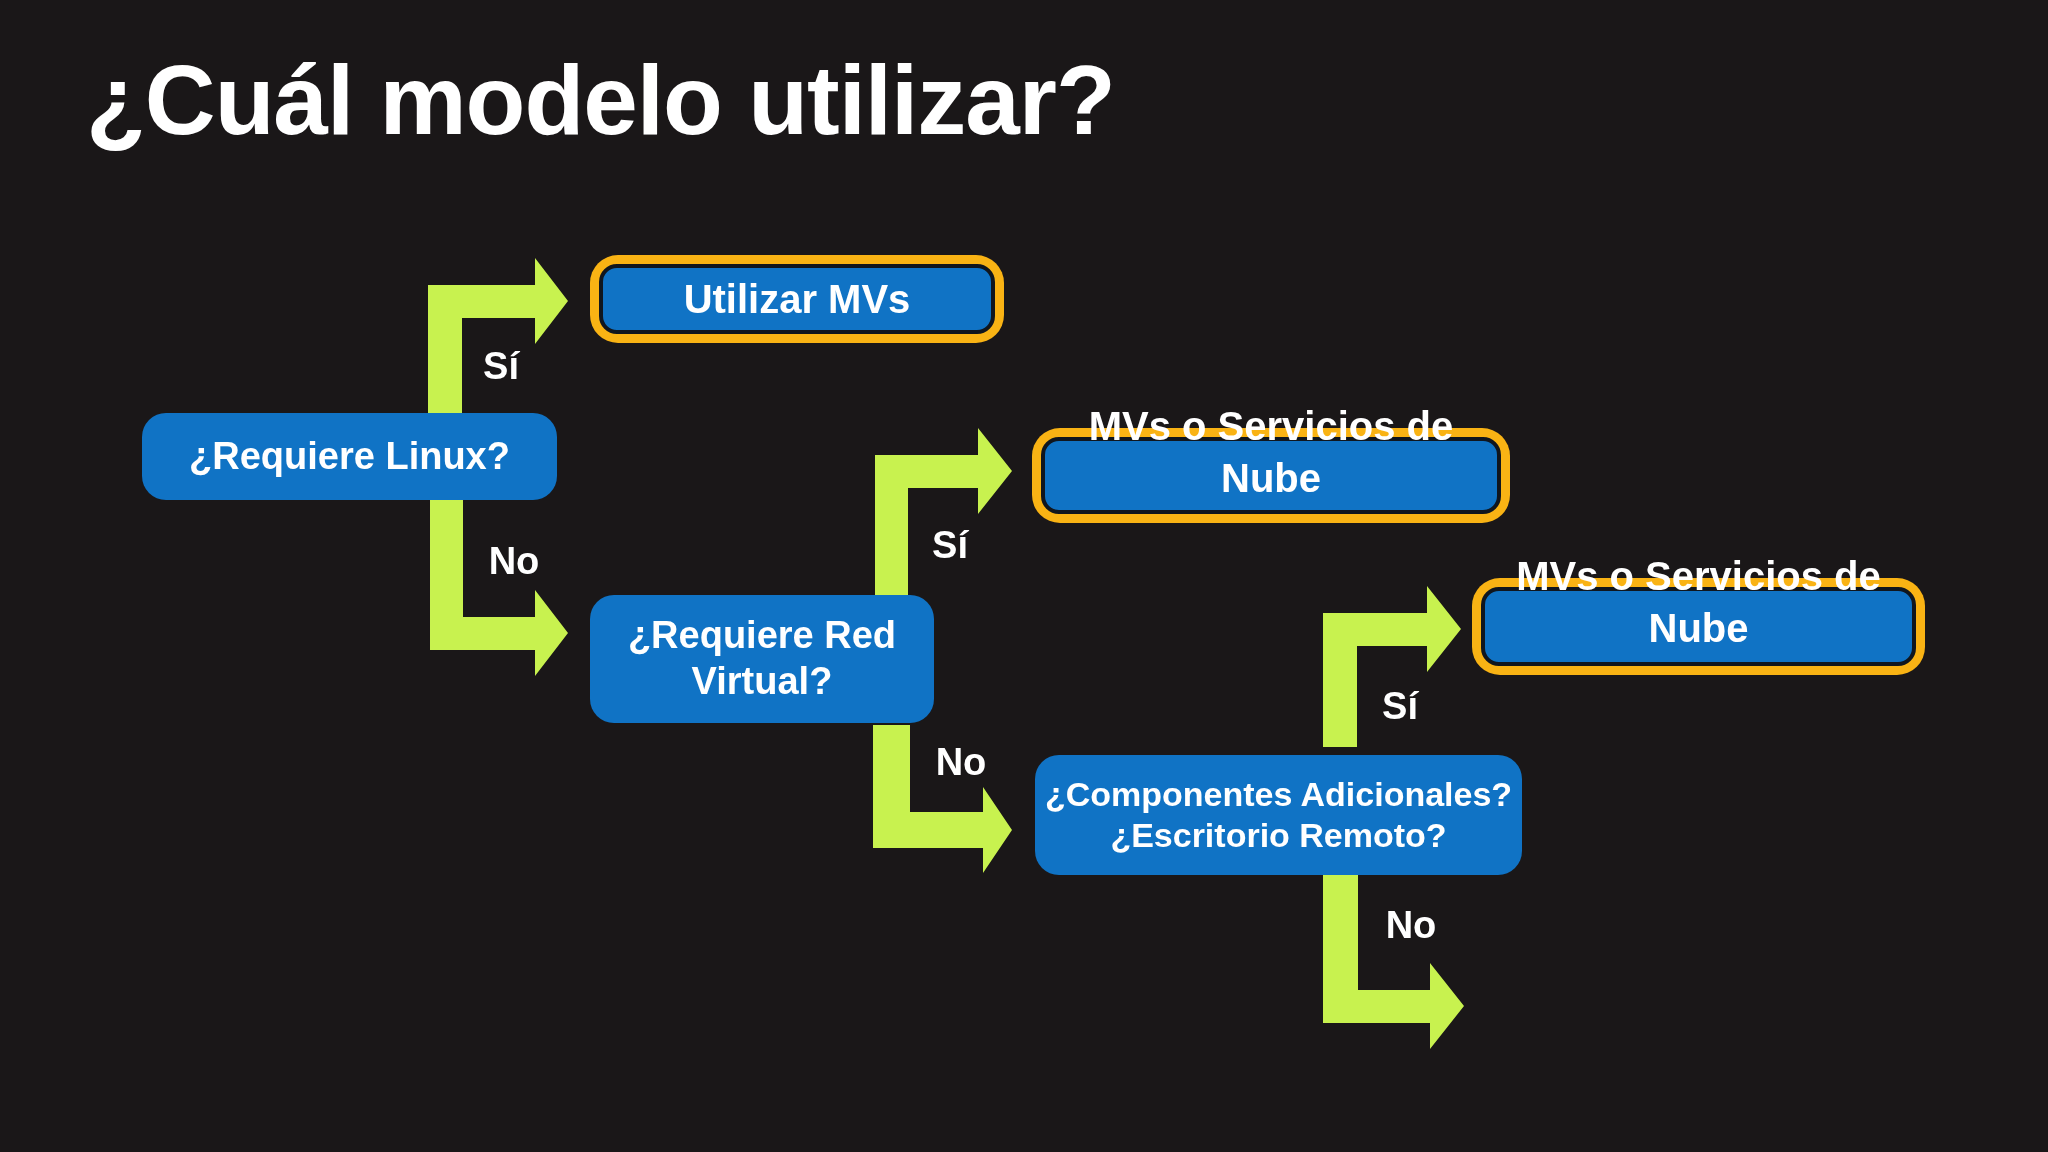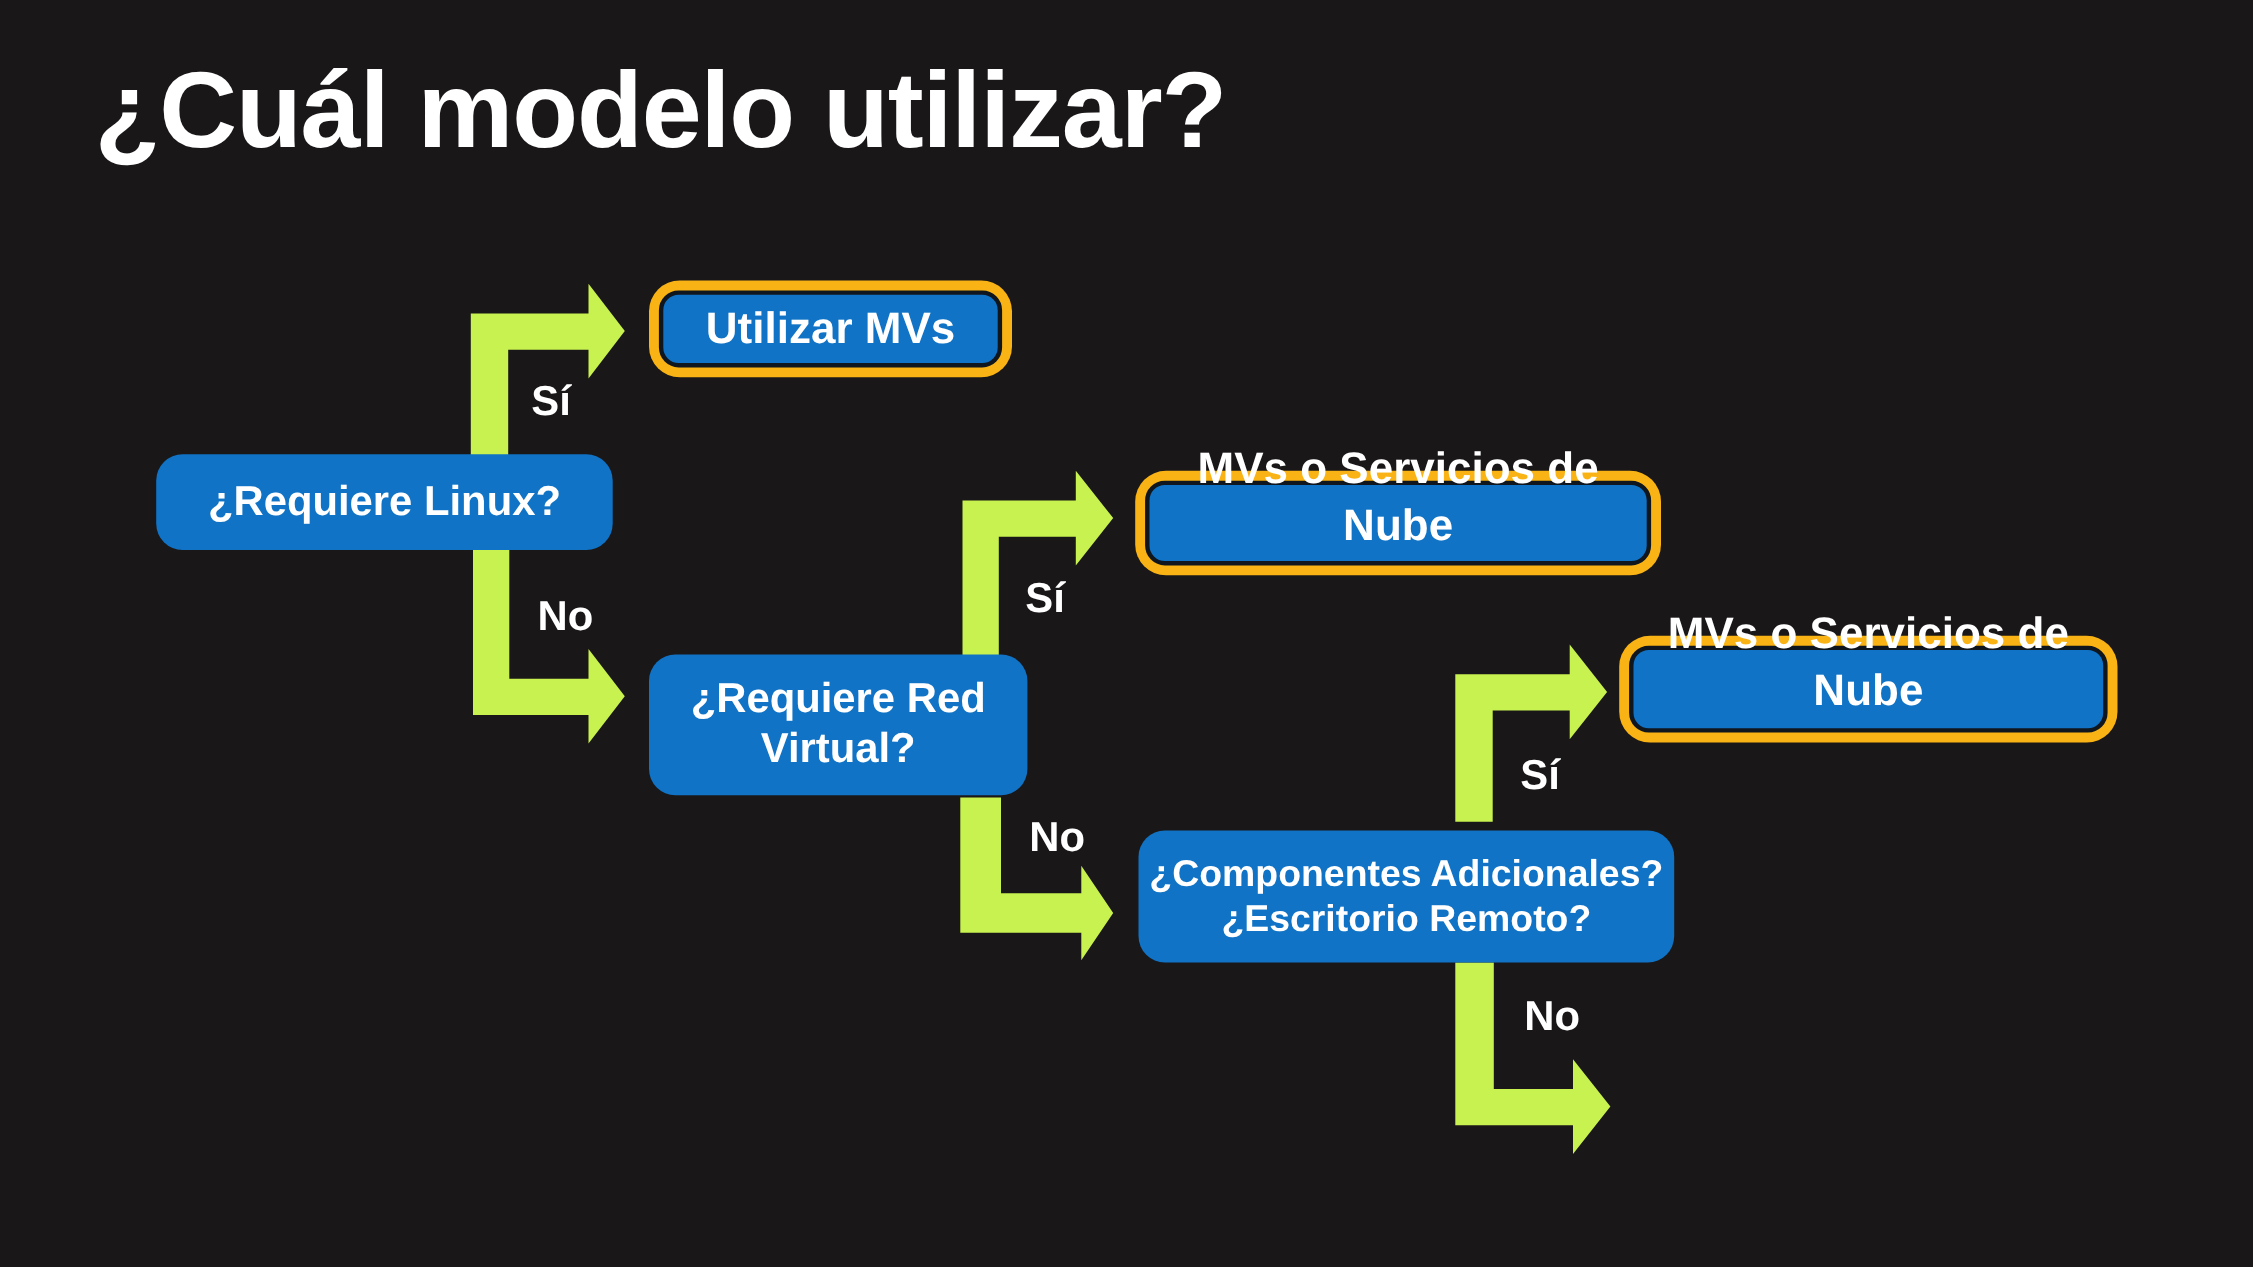--- a/index.html
+++ b/index.html
@@ -80,21 +80,21 @@
     position:absolute;
     transform:translate(-50%,-50%);
     font-weight:700;
     font-size:38px;
     color:var(--text-white);
     z-index:3;
     white-space:nowrap;
   }
   
   #node-linux{left:142px;top:413px;width:415px;height:87px;font-size:38px;}
-  #node-utilizar{left:590px;top:255px;width:330px;height:88px;}
+  #node-utilizar{left:590px;top:255px;width:414px;height:88px;}
   #node-utilizar .r-inner{font-size:40px;}
   #node-red-virtual{left:590px;top:595px;width:344px;height:128px;font-size:38px;}
   #node-nube1{left:1032px;top:428px;width:478px;height:95px;}
   #label-nube1{left:1032px;top:400px;width:478px;}
   #node-componentes{left:1035px;top:755px;width:487px;height:120px;font-size:34px;}
   #node-nube2{left:1472px;top:578px;width:453px;height:97px;}
   #label-nube2{left:1472px;top:550px;width:453px;}
   #node-sitios{left:1475px;top:952px;width:457px;height:88px;}
   #node-sitios .r-inner{font-size:38px;}
   

